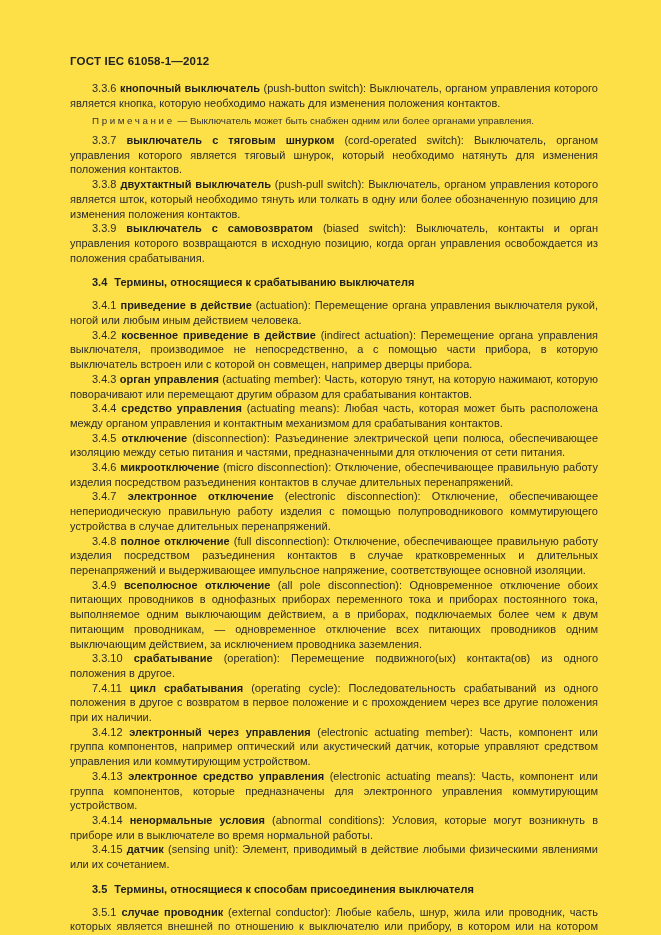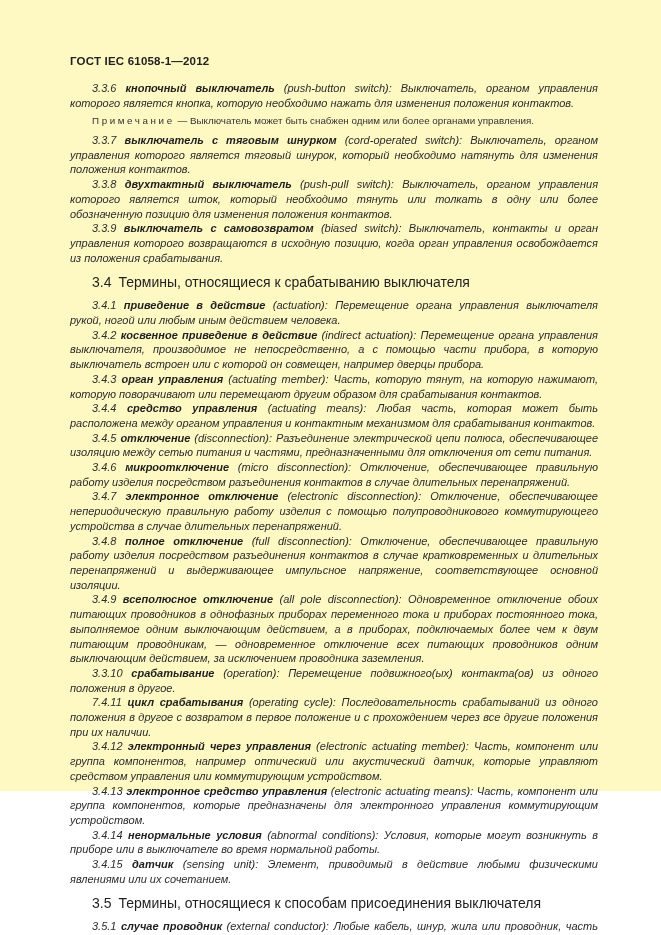--- a/index.html
+++ b/index.html
@@ -10,64 +10,63 @@
   body {
     width: 661px;
     height: 935px;
     font-family: "Liberation Sans", "DejaVu Sans", sans-serif;
     color: #282828;
     overflow: hidden;
   }
   .page {
     box-sizing: border-box;
     width: 661px;
-    height: 791px;
+    height: 935px;
     padding: 55px 63px 0 70px;
-    background: #fef9c3;
+    background: #fde047;
   }
   .running-header {
     font-size: 11.5px;
     font-weight: bold;
     color: #222222;
     margin: 0 0 14px 0;
     letter-spacing: 0.2px;
   }
   .doc-body p {
     margin: 0;
   }
   .para {
     font-size: 11px;
     line-height: 14.7px;
     text-align: justify;
     text-indent: 22px;
     color: #2b2b2b;
-    font-style: italic;
   }
   .para .num {
     color: #2b2b2b;
   }
   .para .term {
     font-weight: bold;
     color: #1f1f1f;
   }
   .note {
     font-size: 9.8px;
     line-height: 12.6px;
     text-align: justify;
     text-indent: 22px;
     color: #333333;
     margin: 5px 0 5px 0 !important;
   }
   .note .note-label {
     letter-spacing: 2.6px;
   }
   .heading {
-    font-size: 14px;
+    font-size: 11px;
     line-height: 14px;
-    font-weight: normal;
+    font-weight: bold;
     color: #1f1f1f;
     text-indent: 22px;
     margin: 10px 0 9px 0 !important;
   }
   .heading .hnum {
     padding-right: 7px;
   }
 </style>
 </head>
 <body>

